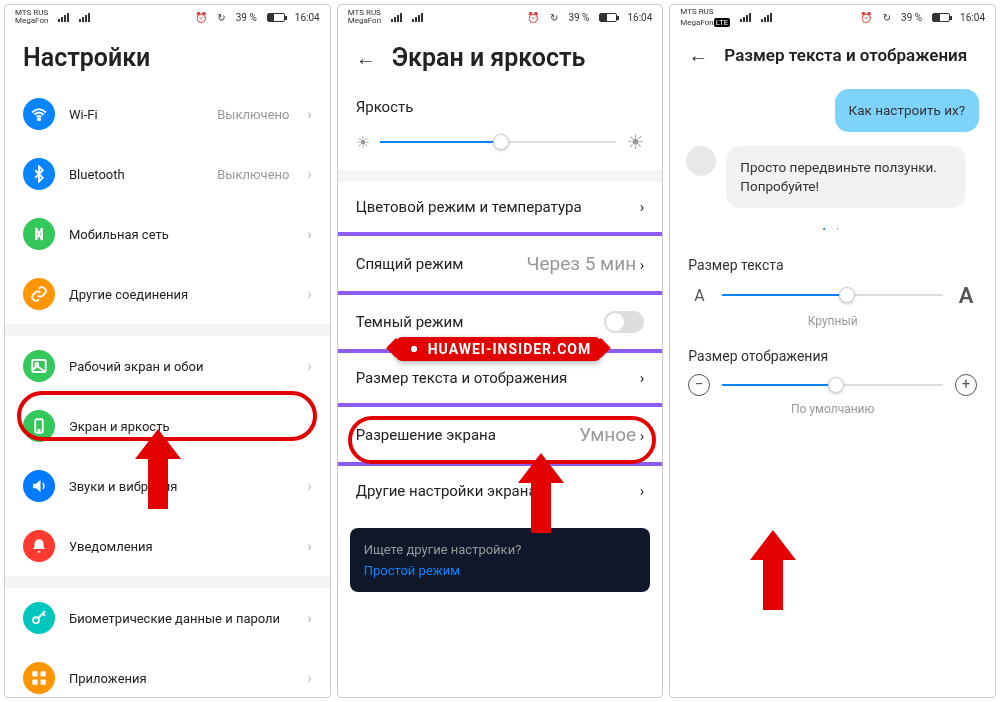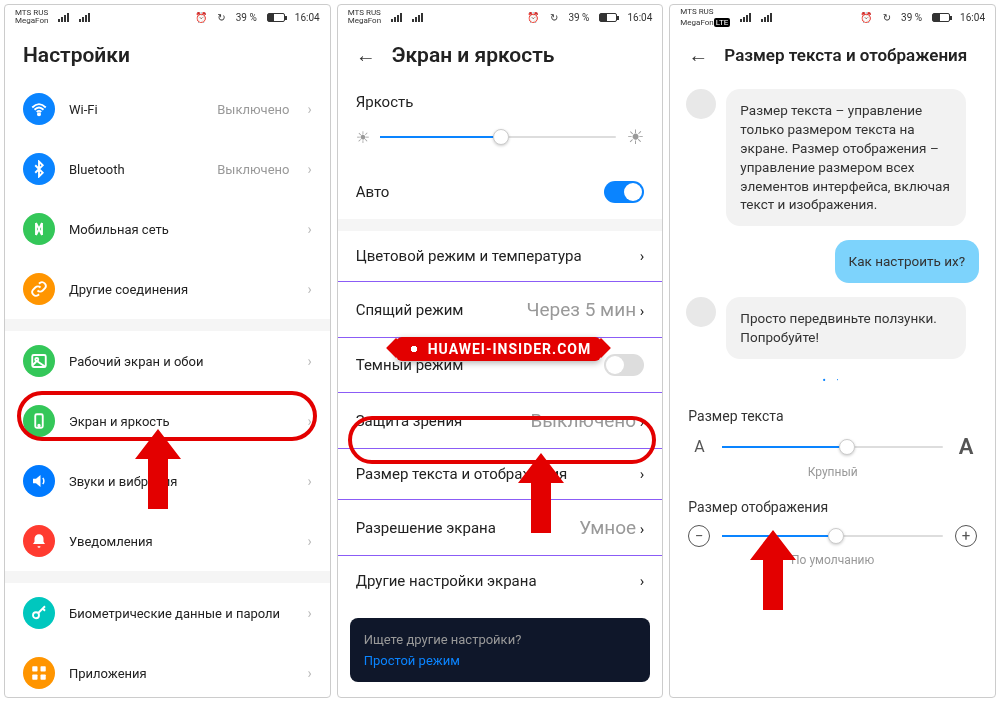--- a/index.html
+++ b/index.html
@@ -41,21 +41,21 @@
   .batt::after{content:"";position:absolute;right:-3px;top:2px;width:2px;height:4px;background:#333;}
   .batt i{display:block;height:100%;width:40%;background:#333;}
 
   .header {
     display: flex;
     align-items: center;
     padding: 14px 18px 12px;
     gap: 16px;
   }
   .header .back { font-size: 20px; color:#333; }
-  .header h1 { font-size: 21px; font-weight: 600; color:#222; }
+  .header h1 { font-size: 25px; font-weight: 600; color:#222; }
 
   .content { flex:1; overflow:hidden; }
 
   
   .list-item {
     display:flex; align-items:center;
     padding: 14px 18px;
     gap: 14px;
     position:relative;
   }
@@ -81,21 +81,21 @@
   
   .section-label { padding: 14px 18px 6px; font-size:15px; color:#222; }
   .slider-row { display:flex; align-items:center; padding: 8px 18px 16px; gap:10px;}
   .track { flex:1; height:2px; background:#ddd; position:relative; border-radius:2px;}
   .track .fill{position:absolute;left:0;top:0;height:100%;background:#0a84ff;}
   .track .thumb{position:absolute;top:-7px;width:16px;height:16px;border-radius:50%;background:#fff;border:1px solid #ccc;box-shadow:0 1px 3px rgba(0,0,0,.2);}
   .bright-icon{color:#999;font-size:16px;}
   .row {
     display:flex;align-items:center;justify-content:space-between;
     padding:16px 18px; font-size:15px; color:#222;
-    border-top:1px solid #8b5cf6;
+    border-top:4px solid #8b5cf6;
   }
   .row .value{color:#999;font-size:19px;}
   .row.first{border-top:none}
   .toggle{width:40px;height:22px;border-radius:11px;background:#0a84ff;position:relative;}
   .toggle::after{content:"";position:absolute;right:2px;top:2px;width:18px;height:18px;border-radius:50%;background:#fff;}
   .toggle.off{background:#ddd}.toggle.off::after{right:auto;left:2px;}
   .footer-box{margin:12px;padding:14px;background:#0f172a;border-radius:8px;font-size:13px;}
   .footer-box .q{color:#999;margin-bottom:6px;}
   .footer-box .link{color:#0a84ff;}
 
@@ -322,40 +322,32 @@
   <div class="content">
     <div class="section-label">Яркость</div>
     <div class="slider-row">
       <span class="bright-icon">☀</span>
       <div class="track">
           <div class="fill" style="width:50%"></div>
           <div class="thumb" style="left:48%"></div>
         </div>
       <span class="bright-icon" style="font-size:20px">☀</span>
     </div>
-    <div class="row first">
-      <span>Авто</span>
-      <div class="toggle"></div>
-    </div>
     <div class="section-gap"></div>
     <div class="row first">
       <span>Цветовой режим и температура</span>
       <span class="chev">›</span>
     </div>
     <div class="row">
       <span>Спящий режим</span>
       <div><span class="value">Через 5 мин</span> <span class="chev">›</span></div>
     </div>
     <div class="row">
       <span>Темный режим</span>
       <div class="toggle off"></div>
-    </div>
-    <div class="row">
-      <span>Защита зрения</span>
-      <div><span class="value">Выключено</span> <span class="chev">›</span></div>
     </div>
     <div class="row">
       <span>Размер текста и отображения</span>
       <span class="chev">›</span>
     </div>
     <div class="row">
       <span>Разрешение экрана</span>
       <div><span class="value">Умное</span> <span class="chev">›</span></div>
     </div>
     <div class="row">
@@ -408,24 +400,20 @@
         </span>
       <span>16:04</span>
     </div>
   </div>
   <div class="header">
     <span class="back">←</span>
     <h1 style="font-size:17px">Размер текста и отображения</h1>
   </div>
   <div class="content">
     <div class="chat">
-      <div class="msg-row">
-        <div class="avatar"></div>
-        <div class="bubble">Размер текста – управление только размером текста на экране. Размер отображения – управление размером всех элементов интерфейса, включая текст и изображения.</div>
-      </div>
       <div class="msg-row r">
         <div class="bubble">Как настроить их?</div>
       </div>
       <div class="msg-row">
         <div class="avatar"></div>
         <div class="bubble">Просто передвиньте ползунки. Попробуйте!</div>
       </div>
       <div class="dots">• ·</div>
     </div>
     <div class="slider-section">

